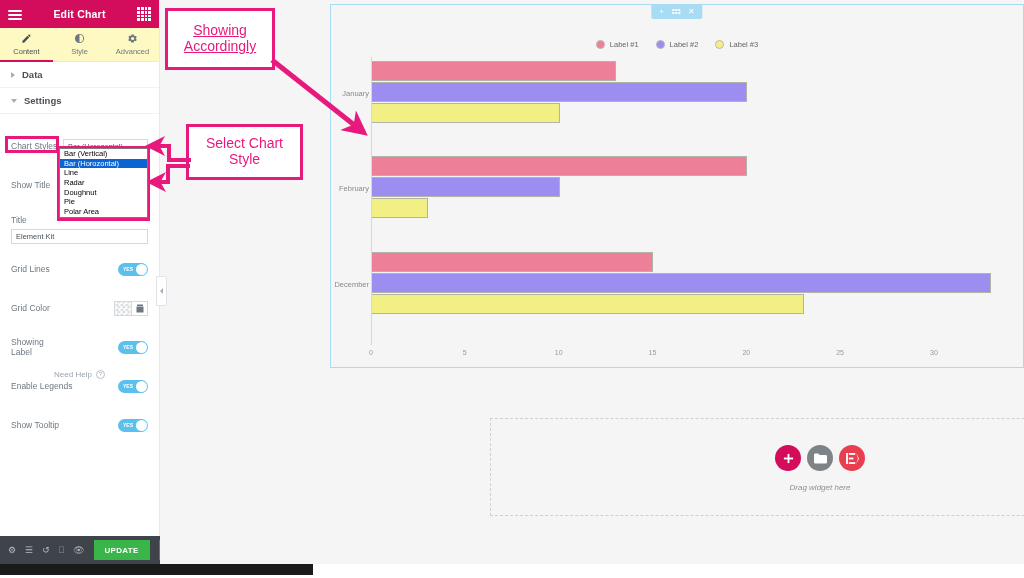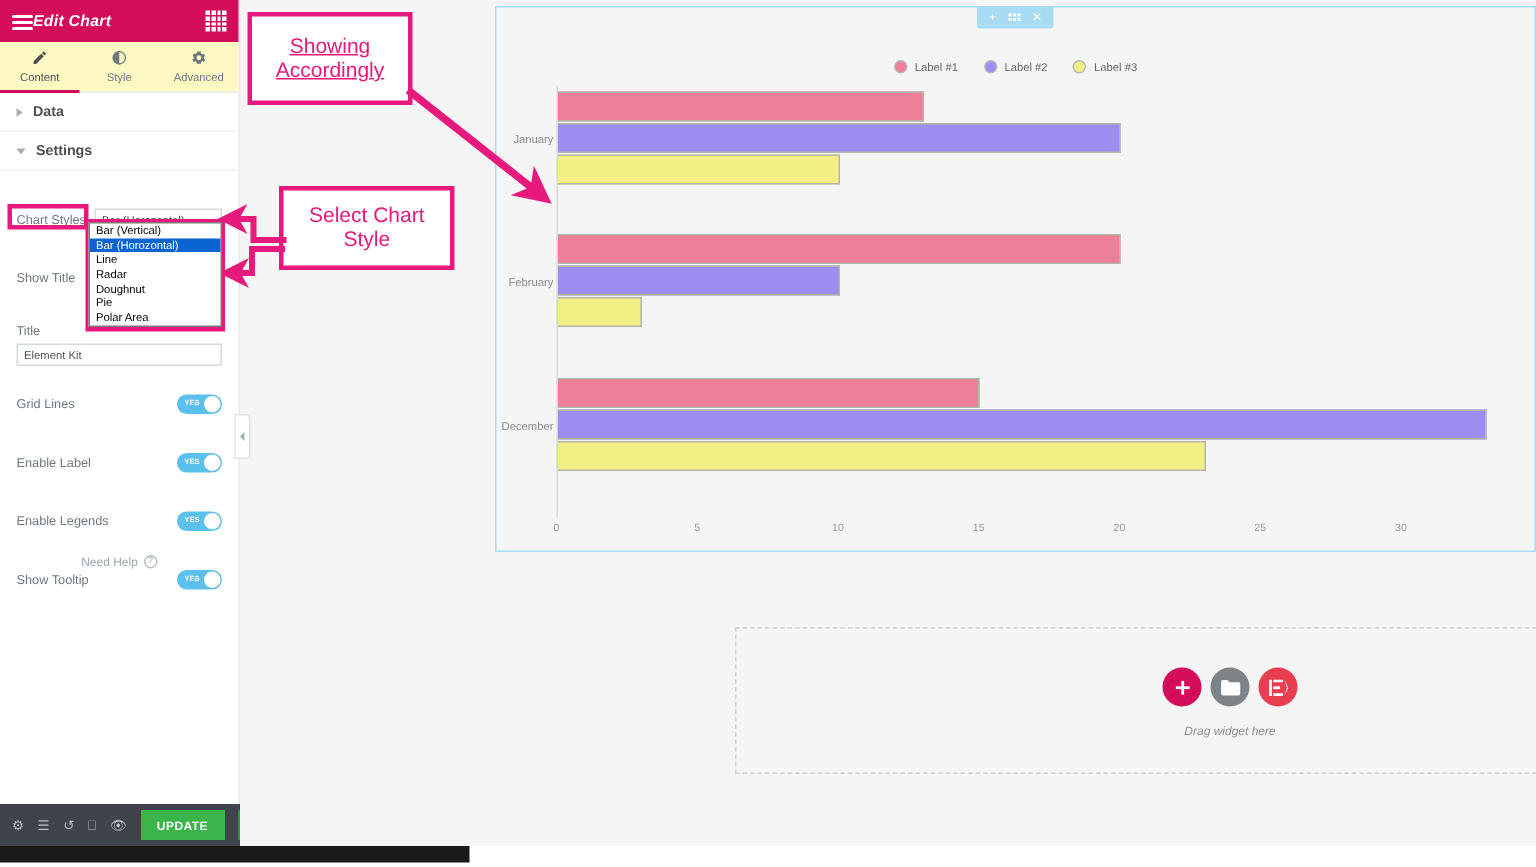--- a/index.html
+++ b/index.html
@@ -14,23 +14,22 @@
   #panel {
     position: absolute; left: 0; top: 0; width: 160px; height: 564px;
     background: #ffffff; border-right: 1px solid #e6e9ec;
     display: flex; flex-direction: column;
   }
   #panel-header {
     height: 28px; background: #d30c5c; color: #fff;
     display: flex; align-items: center; padding: 0 8px; flex: none;
   }
   #panel-title {
-    flex: 1; text-align: left; font-size: 10.5px; font-weight: bold;
+    flex: 1; text-align: center; font-size: 10.5px; font-weight: bold;
     letter-spacing: .2px;
-    font-style: italic;
   }
   .hdr-ico { width: 14px; height: 14px; position: relative; cursor: pointer; }
   .hamb i { position: absolute; left: 0; width: 14px; height: 2px; background: #fff; border-radius: 1px; }
   .hamb i:nth-child(1) { top: 3px; } .hamb i:nth-child(2) { top: 7px; } .hamb i:nth-child(3) { top: 11px; }
   .grid-ico { display: grid; grid-template-columns: repeat(4,1fr); grid-template-rows: repeat(4,1fr); gap: 1px; }
   .grid-ico span { background: #fff; }
 
   #panel-tabs { height: 34px; display: flex; border-bottom: 1px solid #e6e9ec; flex: none; background: #fef9c3; }
   .ptab {
     flex: 1; display: flex; flex-direction: column; align-items: center; justify-content: center;
@@ -289,23 +288,37 @@
       <div class="ctl-row" style="margin-top:11px;">
         <div class="ctl-label">Grid Lines</div>
         <div class="ctl-field">
           <div class="toggle">
             <span class="yes">YES</span>
             <span class="kn"></span>
           </div>
         </div>
       </div>
 
-
-      <div class="ctl-row">
-        <div class="ctl-label">Enable Label</div>
+      <div class="ctl-row">
+        <div class="ctl-label">Grid Color</div>
+        <div class="ctl-field">
+          <div class="color-ctl">
+            <div class="swatch"></div>
+            <div class="sep">
+              <svg width="8" height="9" viewBox="0 0 8 9">
+                <rect x="1" y="0.5" width="6" height="1.5" fill="#6d7882"></rect>
+                <rect x="0.5" y="2.5" width="7" height="6" fill="#6d7882"></rect>
+              </svg>
+            </div>
+          </div>
+        </div>
+      </div>
+
+      <div class="ctl-row">
+        <div class="ctl-label">Showing Label</div>
         <div class="ctl-field">
           <div class="toggle">
             <span class="yes">YES</span>
             <span class="kn"></span>
           </div>
         </div>
       </div>
 
       <div class="ctl-row">
         <div class="ctl-label" style="width:62px;">Enable Legends</div>

